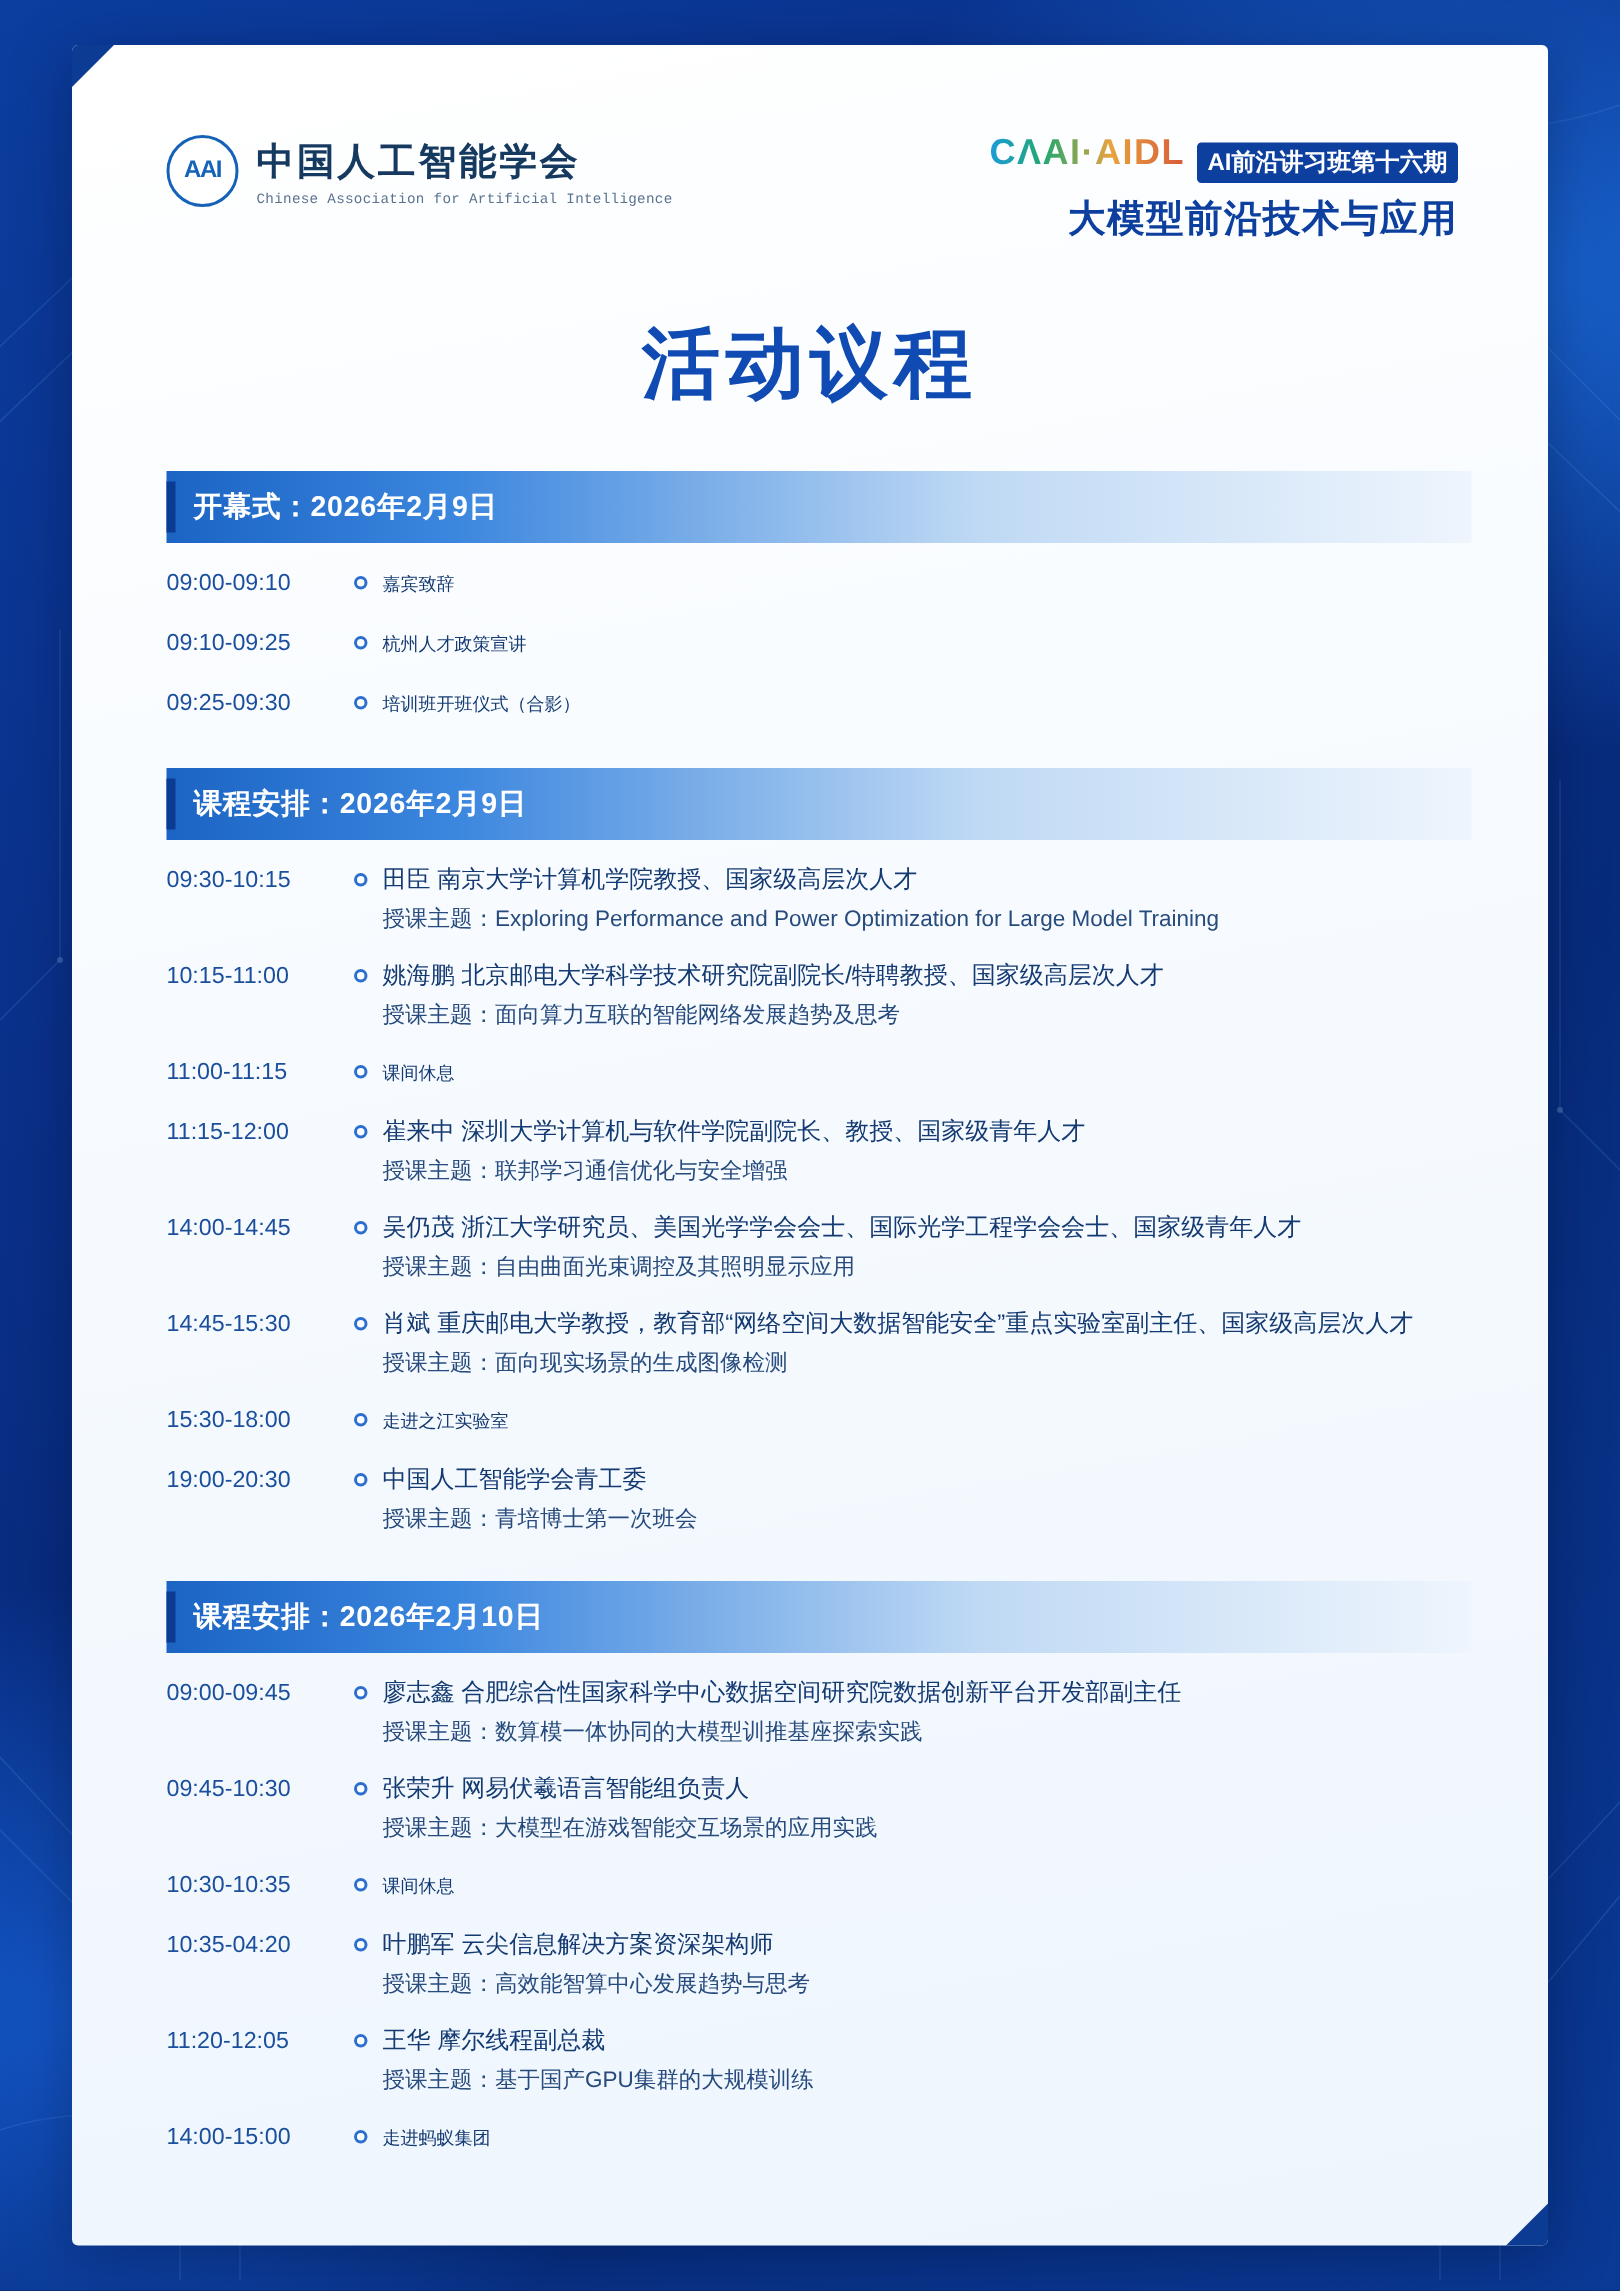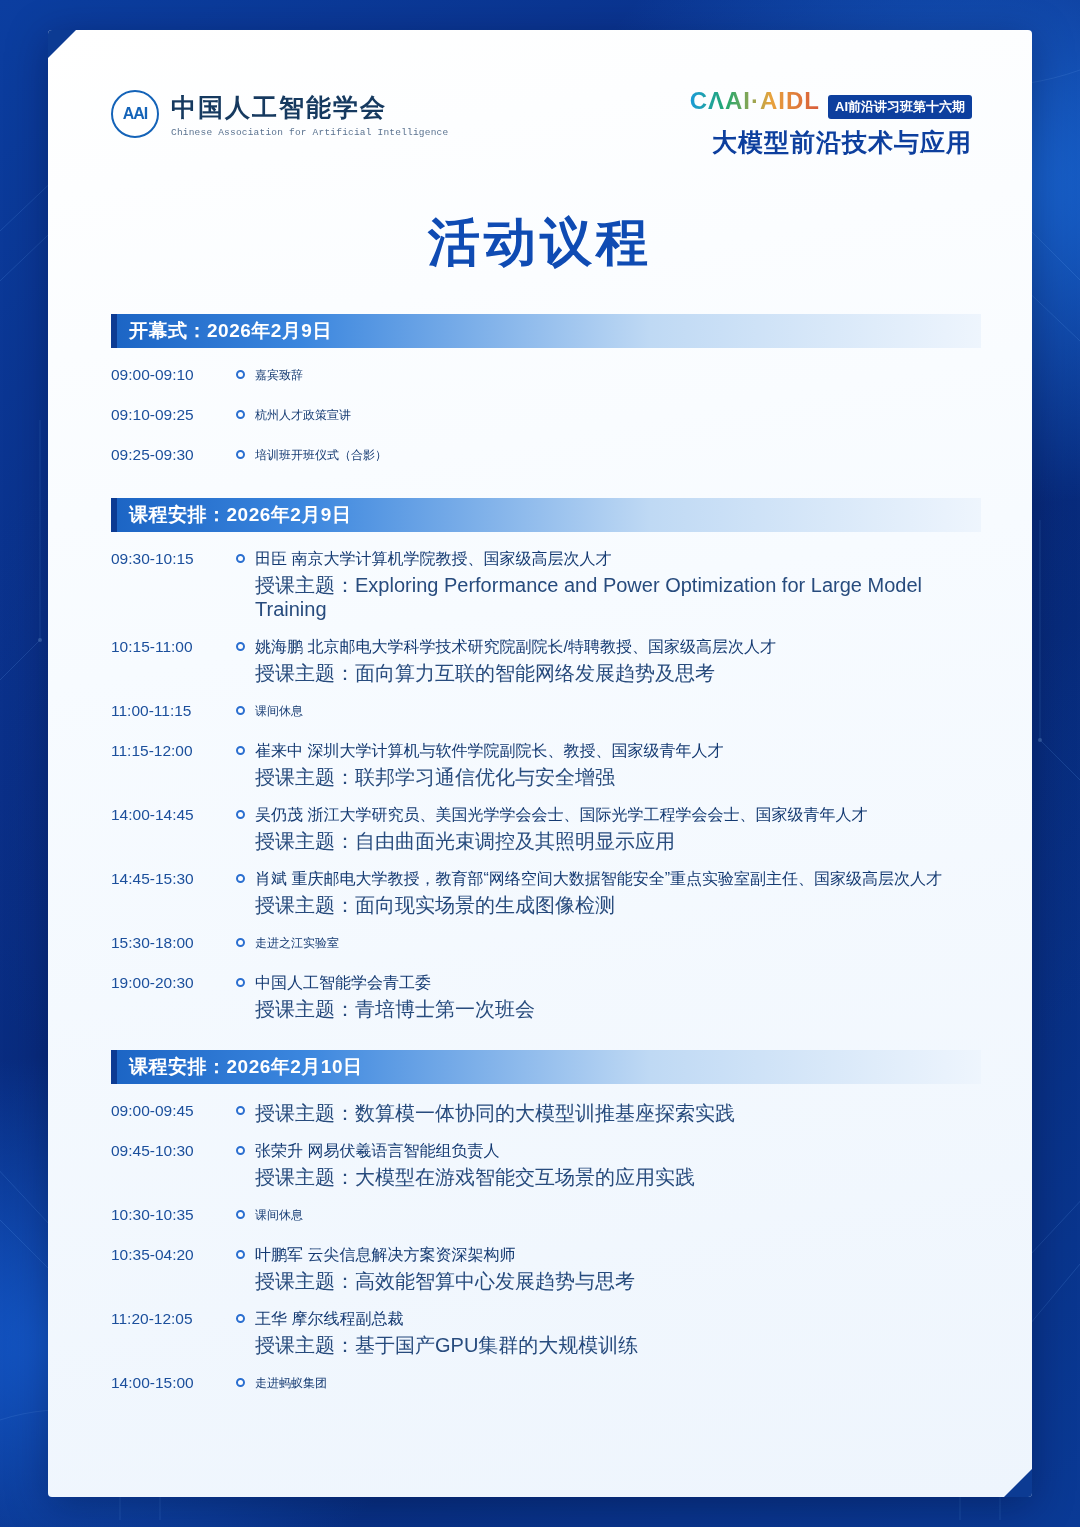--- a/index.html
+++ b/index.html
@@ -62,36 +62,36 @@
   .brand{
     position:absolute;right:60px;top:52px;text-align:right;
   }
   .brand-row{display:flex;align-items:center;justify-content:flex-end;gap:8px;}
   .brand-caai{
     font-size:24px;font-weight:bold;letter-spacing:1px;
     background:linear-gradient(90deg,#1b9bd8 0%,#23a86e 28%,#e8a33d 62%,#d85a3a 100%);
     -webkit-background-clip:text;background-clip:text;color:transparent;
   }
   .brand-pill{
-    background:#0d3f9e;color:#fff;font-size:13px;font-weight:bold;
+    background:#0d3f9e;color:#fff;font-size:16px;font-weight:bold;
     padding:3px 7px;border-radius:3px;white-space:nowrap;margin-top:13px;
   }
   .brand-title{
     margin-top:7px;font-size:25px;font-weight:bold;color:#0d3f9e;letter-spacing:1px;
   }
 
   .page-title{
     position:absolute;left:0;top:178px;width:100%;text-align:center;
     font-size:52px;font-weight:bold;color:#0f4bb3;letter-spacing:4px;
   }
 
   .content{position:absolute;left:63px;top:262px;width:870px;}
 
   .section-bar{
-    position:relative;height:34px;margin-top:22px;margin-bottom:8px;
+    position:relative;height:48px;margin-top:22px;margin-bottom:8px;
     background:linear-gradient(90deg,#1b64c4 0%,#3b86de 22%,#bfd9f4 62%,#eef5fd 100%);
     display:flex;align-items:center;
   }
   .section-bar .accent{
     width:6px;height:34px;background:#0c3b93;
   }
   .section-bar .txt{
     margin-left:12px;font-size:19px;font-weight:bold;color:#ffffff;letter-spacing:.5px;
   }
 
@@ -114,21 +114,21 @@
   .vline{
     position:absolute;left:11px;top:16px;bottom:-10px;width:1px;
     background:repeating-linear-gradient(to bottom,#9dbbe0 0 3px,transparent 3px 6px);
   }
   .row:last-child .vline{display:none;}
   .body{flex:1;}
   .speaker{
     font-size:16px;color:#143a72;line-height:24px;font-weight:500;
   }
   .topic{
-    font-size:20px;color:#2d5party;color:#274b7d;line-height:24px;margin-top:2px;
+    font-size:15px;color:#2d5party;color:#274b7d;line-height:24px;margin-top:2px;
   }
   .plain{
     font-size:12px;color:#143a72;line-height:24px;
   }
   .en{font-family:"Liberation Sans",sans-serif;}
 </style>
 </head>
 <body>
 
 <div class="bg">
@@ -317,20 +317,21 @@
         <div class="txt">课程安排：2026年2月10日</div>
       </div>
       <div class="rows">
         <div class="row">
           <div class="time">09:00-09:45</div>
           <div class="dotcol">
             <div class="dot"></div>
             <div class="vline"></div>
           </div>
           <div class="body">
+            <div class="speaker">廖志鑫  合肥综合性国家科学中心数据空间研究院数据创新平台开发部副主任</div>
             <div class="topic">授课主题：数算模一体协同的大模型训推基座探索实践</div>
           </div>
         </div>
         <div class="row">
           <div class="time">09:45-10:30</div>
           <div class="dotcol">
             <div class="dot"></div>
             <div class="vline"></div>
           </div>
           <div class="body">

